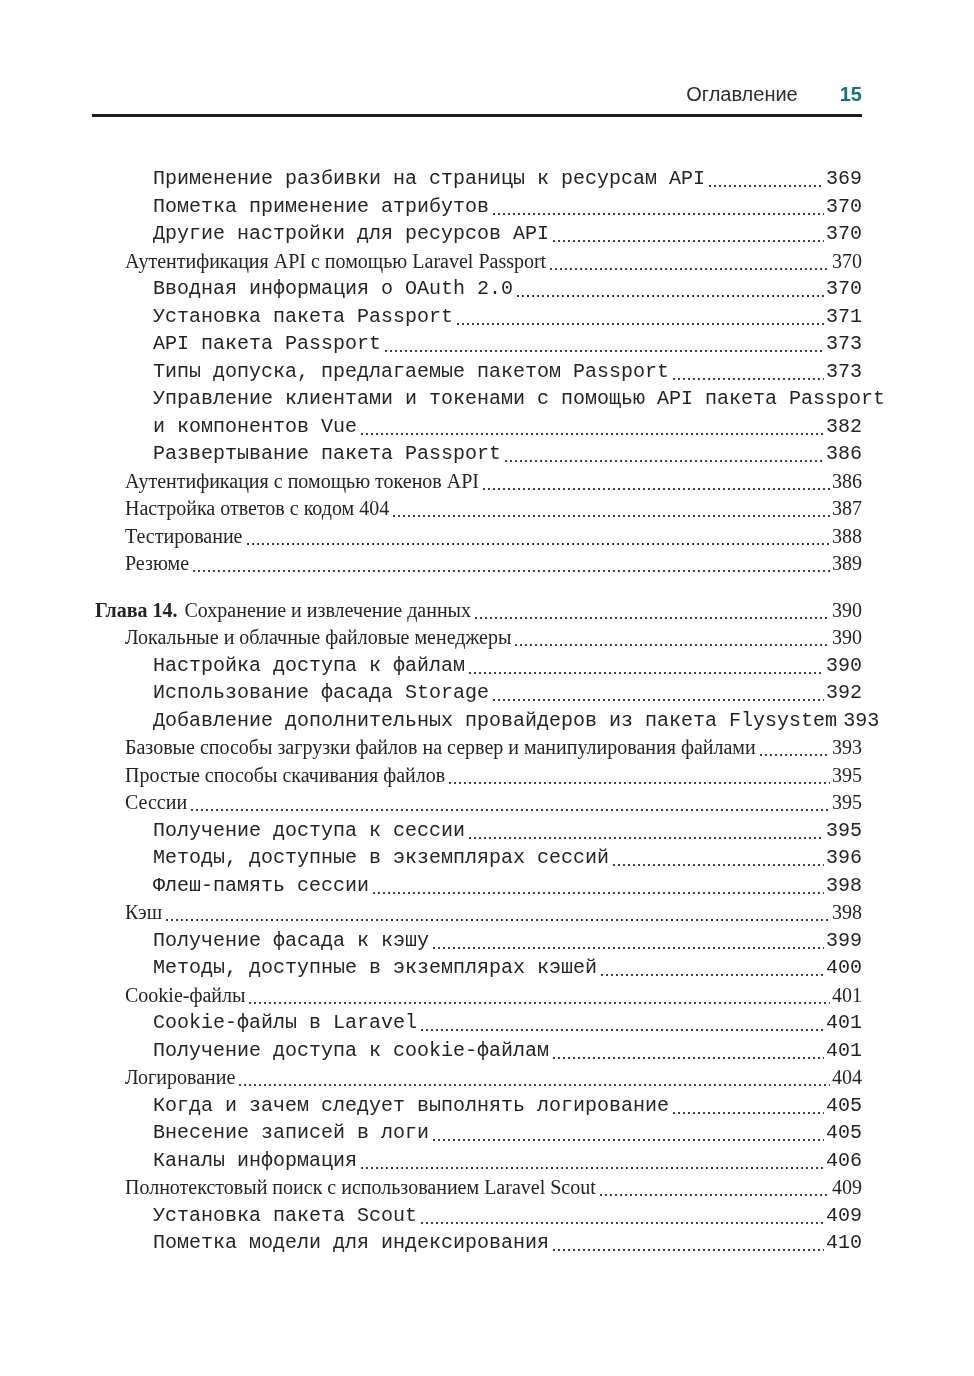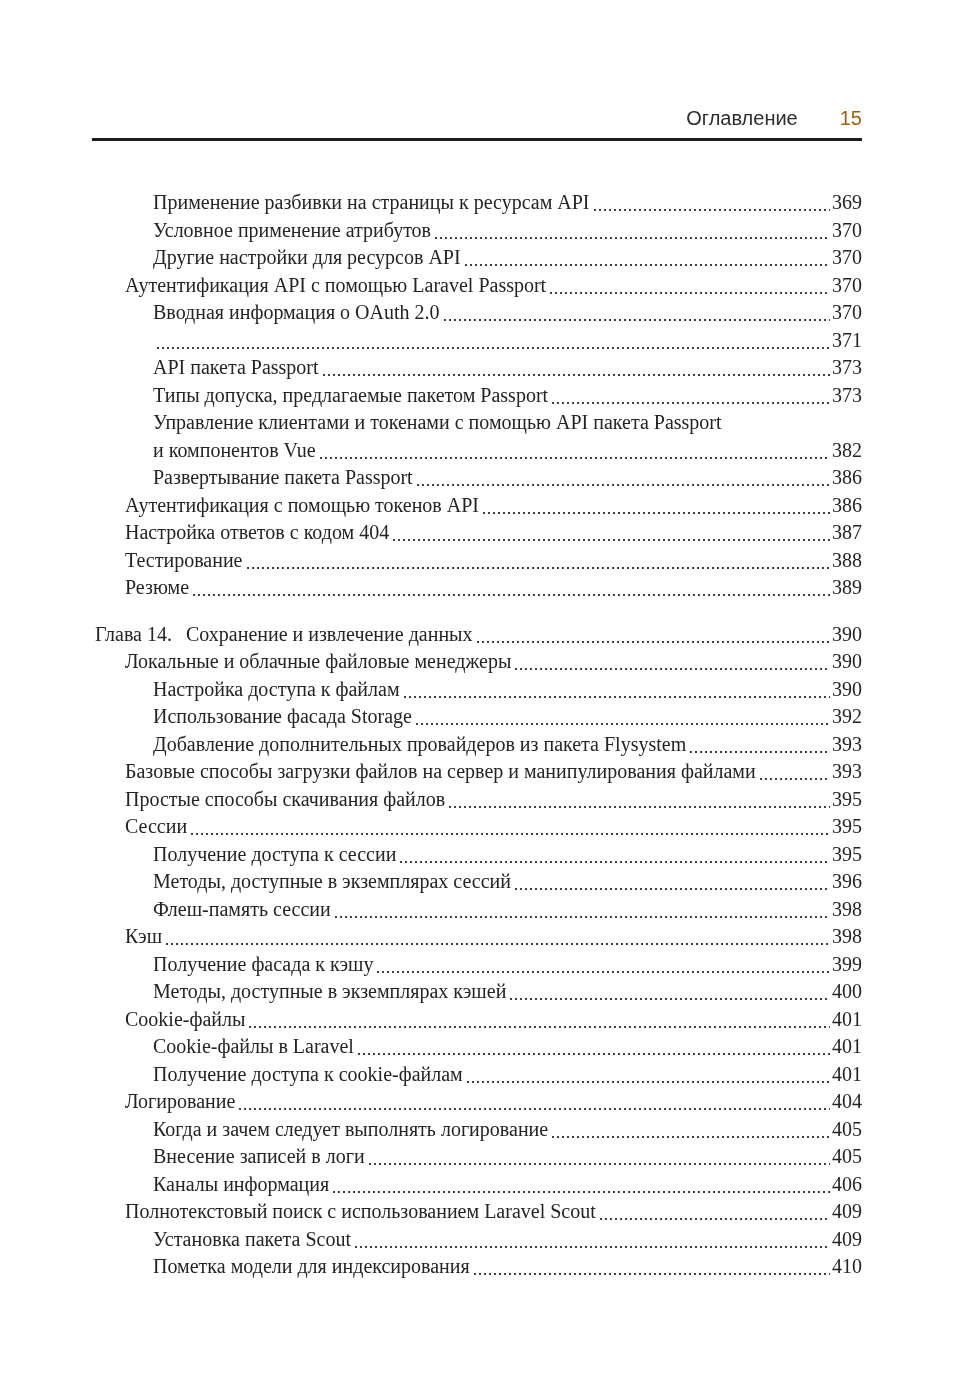--- a/index.html
+++ b/index.html
@@ -9,62 +9,62 @@
   }
   .page {
     position: relative;
     width: 974px;
     height: 1376px;
     box-sizing: border-box;
     background: var(--background, #ffffff);
     color: var(--text-color, #242424);
     font-family: "Liberation Serif", serif;
     overflow: hidden;
-    padding-top: 108px;
+    padding-top: 84px;
   }
   
   .running-head {
     margin: 0 112px 0 92px;
     display: flex;
     justify-content: flex-end;
     align-items: baseline;
     gap: 42px;
     font-family: "Liberation Sans", sans-serif;
     font-size: 20px;
     line-height: 1;
     color: #2e2e2e;
   }
   .running-head .folio {
-    font-weight: 400;
+    font-weight: 700;
     font-size: 20px;
-    color: #a16207;
+    color: #0f766e;
   }
   .rule {
     margin: 10px 112px 0 92px;
     height: 3px;
     background: var(--rule-color, #1c1c1c);
   }
   
   .toc {
     margin: 0 112px 0 92px;
     padding-top: 48px;
     font-size: 20px;
   }
   .row {
     display: flex;
     align-items: baseline;
     line-height: 27.5px;
   }
   .row.indent-0 { padding-left: 3px; }
   .row.indent-1 { padding-left: 33px; }
-  .row.indent-2 { padding-left: 61px; }
+  .row.indent-2 { padding-left: 61px; font-family: Liberation Mono, monospace; }
   .row.gap-before { margin-top: 19px; }
   .prefix {
-    font-weight: 400;
-    margin-right: 14px;
+    font-weight: 700;
+    margin-right: 7px;
     white-space: nowrap;
   }
   .prefix:empty { display: none; }
   .label { white-space: nowrap; }
   .leader {
     flex: 1 1 auto;
     min-width: 0;
     align-self: flex-end;
     height: 2px;
     margin: 0 2px 5.5px 4px;
@@ -91,21 +91,21 @@
 
   <main class="toc" id="toc-list">
       <div class="row indent-2">
 
     <span class="label">Применение разбивки на страницы к ресурсам API</span>
     <span class="leader"></span>
     <span class="pagenum">369</span>
   </div>
       <div class="row indent-2">
 
-    <span class="label">Условное применение атрибутов</span>
+    <span class="label">Пометка применение атрибутов</span>
     <span class="leader"></span>
     <span class="pagenum">370</span>
   </div>
       <div class="row indent-2">
 
     <span class="label">Другие настройки для ресурсов API</span>
     <span class="leader"></span>
     <span class="pagenum">370</span>
   </div>
       <div class="row indent-1">
@@ -115,20 +115,21 @@
     <span class="pagenum">370</span>
   </div>
       <div class="row indent-2">
 
     <span class="label">Вводная информация о OAuth 2.0</span>
     <span class="leader"></span>
     <span class="pagenum">370</span>
   </div>
       <div class="row indent-2">
 
+    <span class="label">Установка пакета Passport</span>
     <span class="leader"></span>
     <span class="pagenum">371</span>
   </div>
       <div class="row indent-2">
 
     <span class="label">API пакета Passport</span>
     <span class="leader"></span>
     <span class="pagenum">373</span>
   </div>
       <div class="row indent-2">

